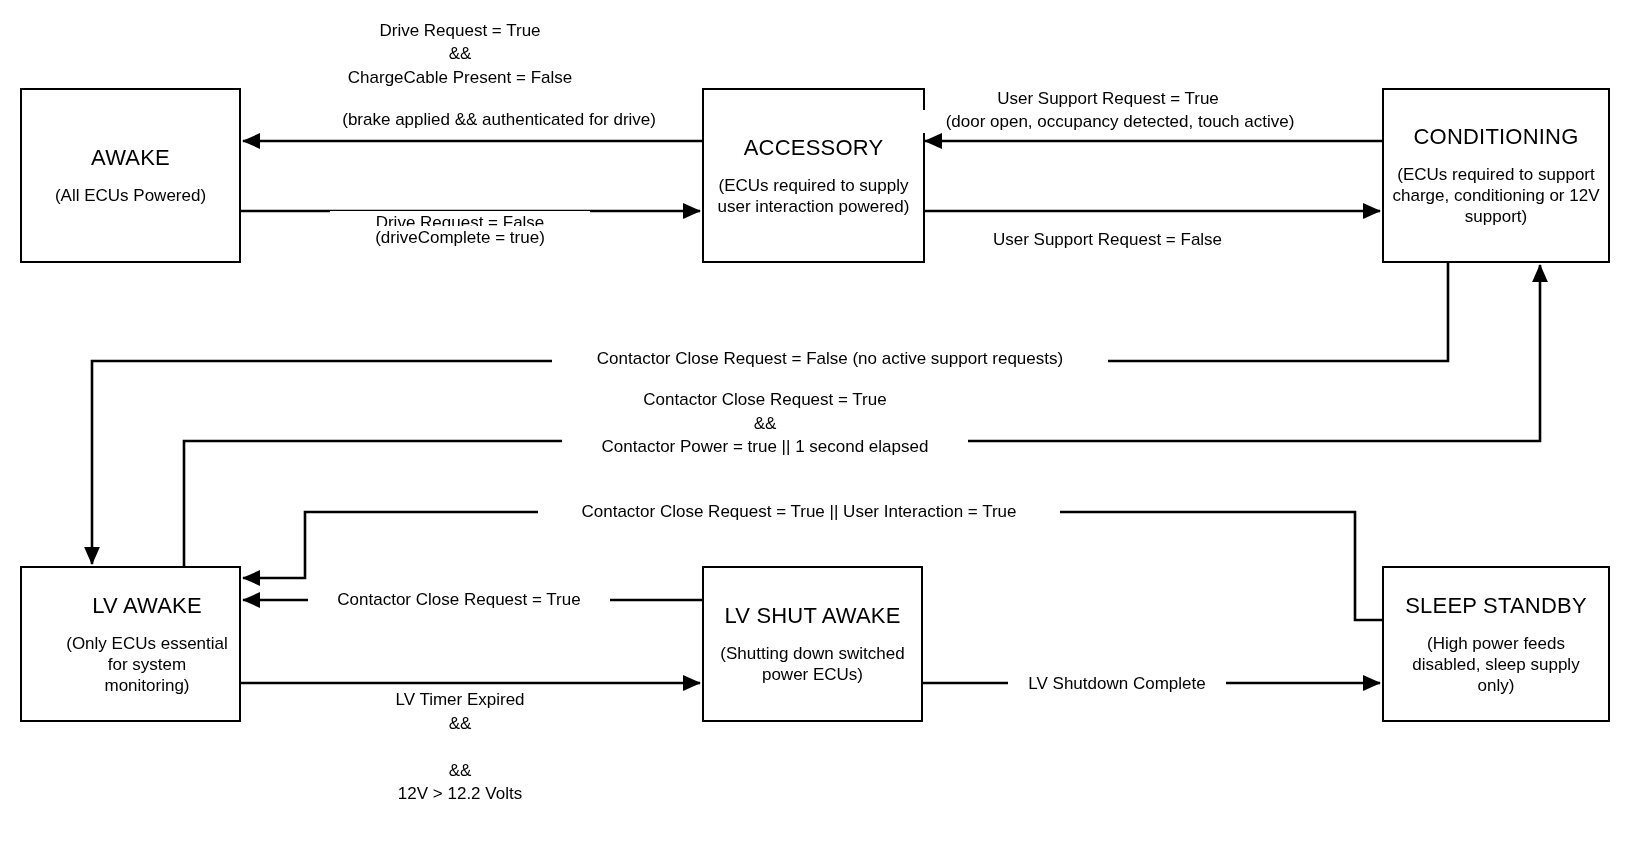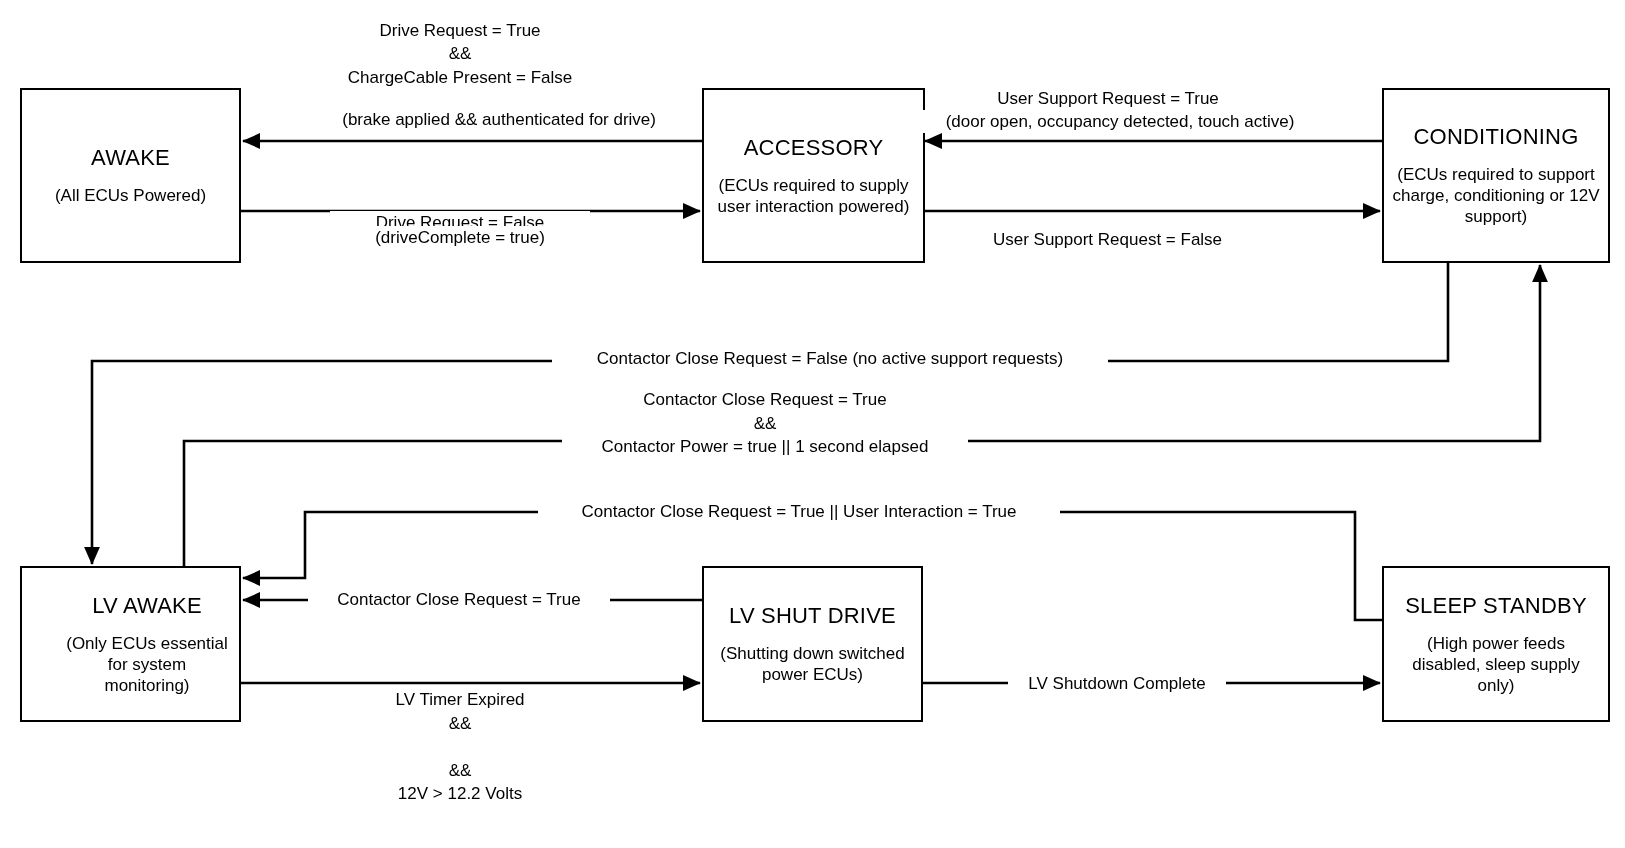--- a/index.html
+++ b/index.html
@@ -68,21 +68,21 @@
     <div class="title">CONDITIONING</div>
     <div class="sub">(ECUs required to support charge, conditioning or 12V support)</div>
   </div>
 
   <div class="node" style="left:20px;top:566px;width:221px;height:156px;padding-left:33px;">
     <div class="title">LV AWAKE</div>
     <div class="sub">(Only ECUs essential for system monitoring)</div>
   </div>
 
   <div class="node" style="left:702px;top:566px;width:221px;height:156px;">
-    <div class="title">LV SHUT DRIVE</div>
+    <div class="title">LV SHUT AWAKE</div>
     <div class="sub">(Shutting down switched power ECUs)</div>
   </div>
 
   <div class="node" style="left:1382px;top:566px;width:228px;height:156px;">
     <div class="title">SLEEP STANDBY</div>
     <div class="sub">(High power feeds disabled, sleep supply only)</div>
   </div>
 
   <div class="lbl one" style="left:315px;top:19px;width:290px;">Drive Request = True</div>
   <div class="lbl one" style="left:315px;top:42px;width:290px;">&amp;&amp;</div>

